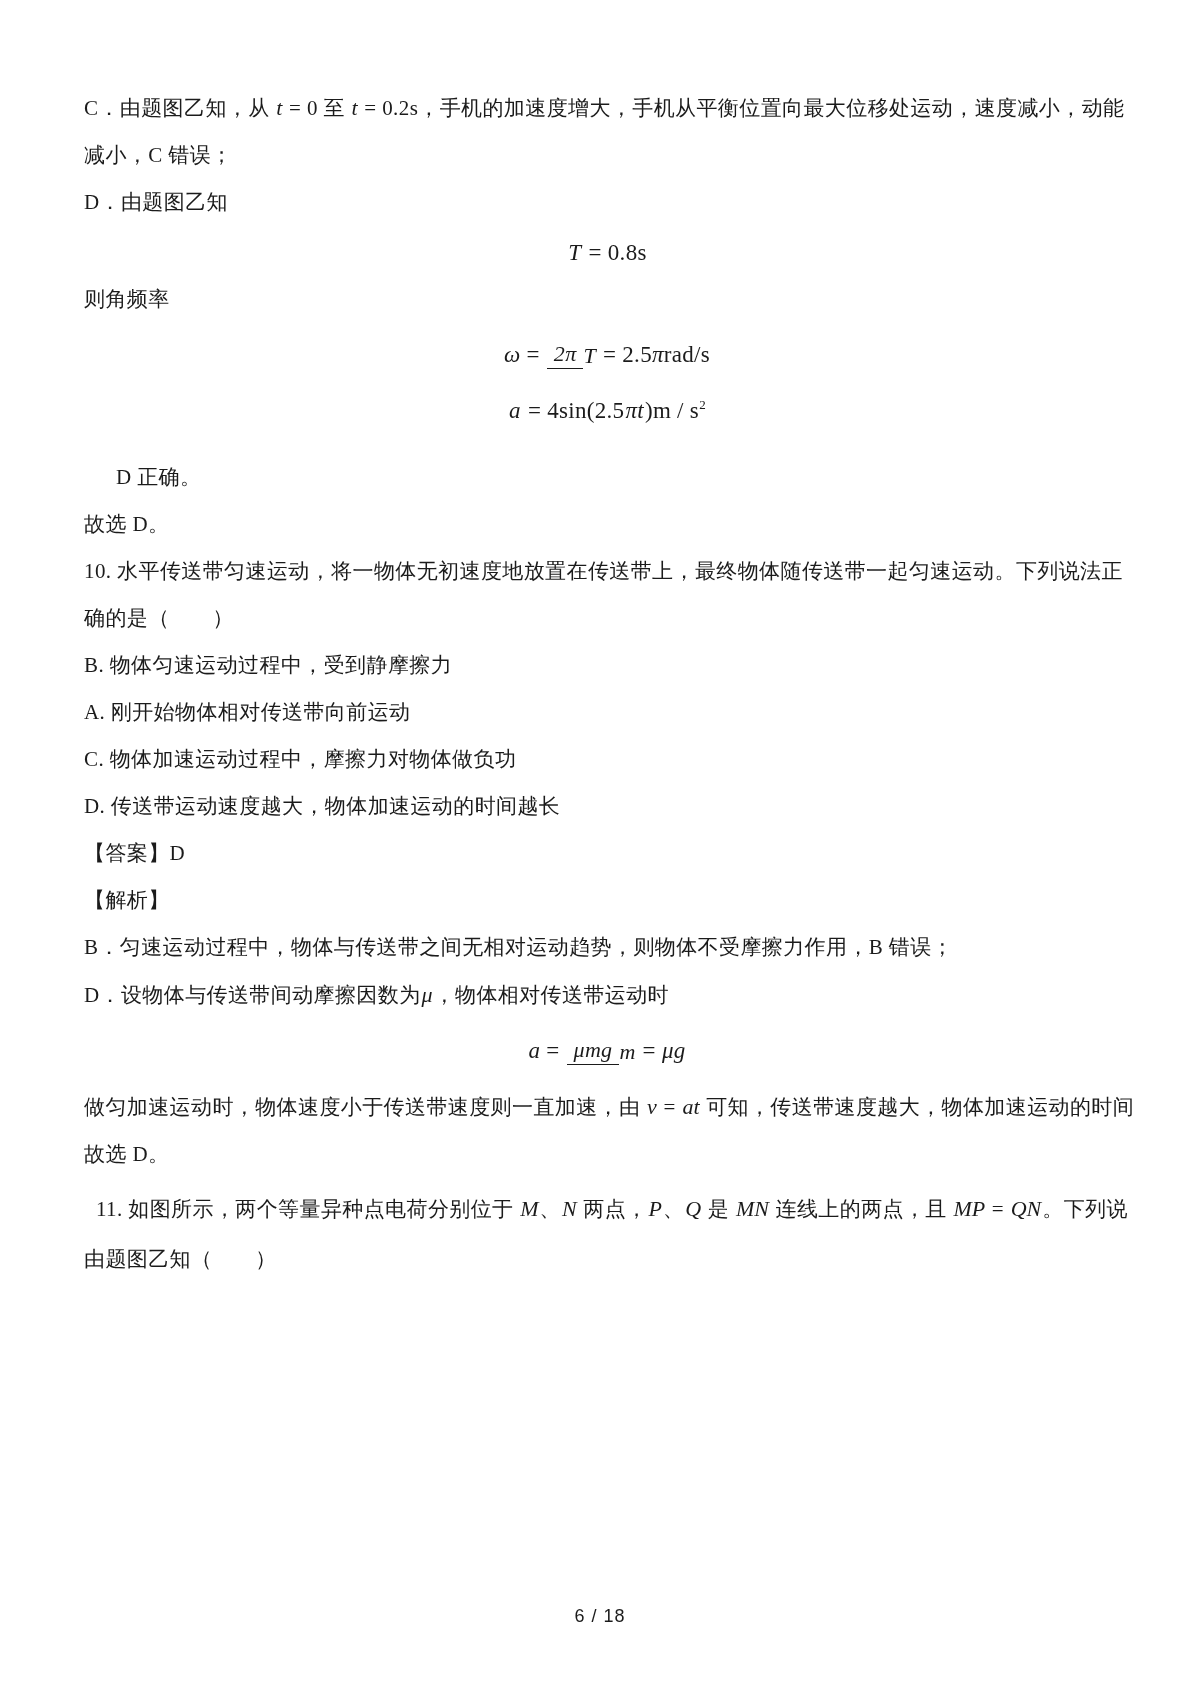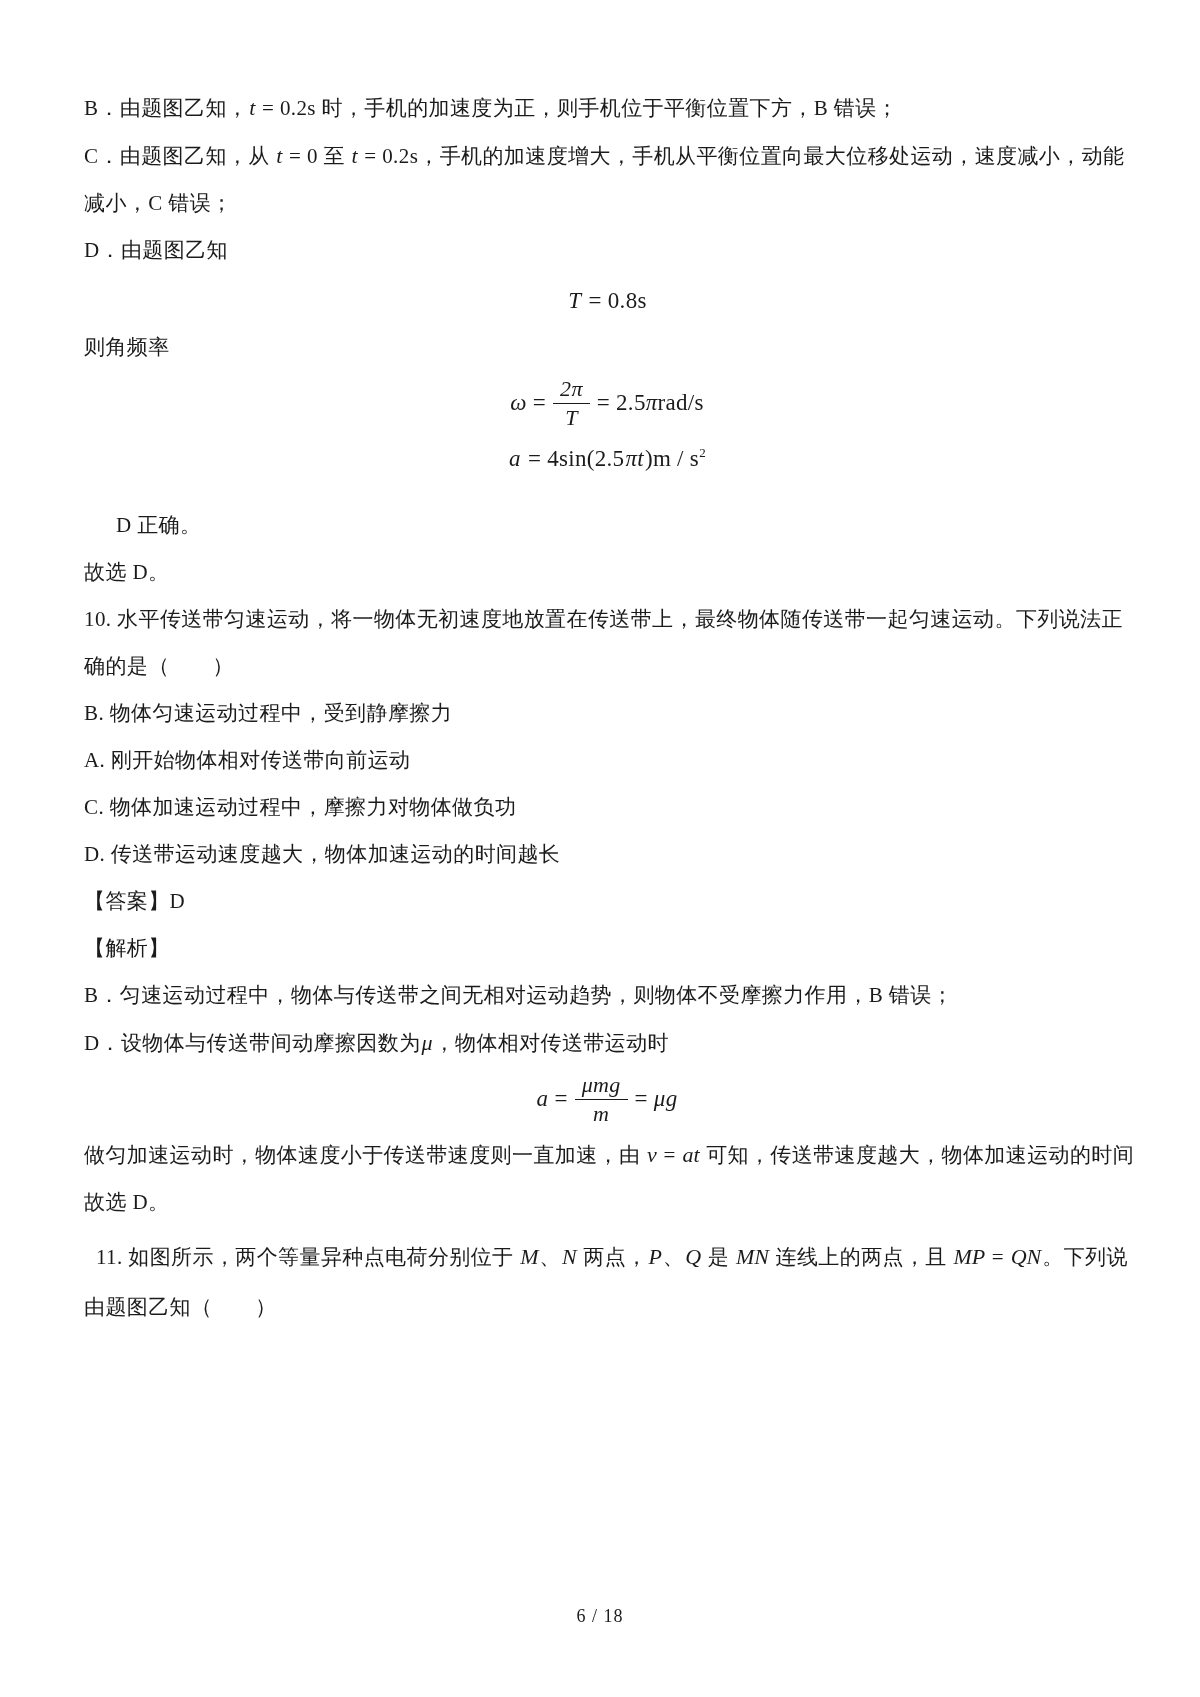--- a/index.html
+++ b/index.html
@@ -59,21 +59,21 @@
     display: flex;
     align-items: center;
     justify-content: center;
     height: 64px;
     font-size: 23px;
     letter-spacing: 0.3px;
     white-space: nowrap;
   }
   .frac {
     display: inline-flex;
-    flex-direction: column;
+    flex-direction: row;
     align-items: center;
     margin: 0 7px;
     line-height: 1.18;
     font-size: 22px;
   }
   .frac .num {
     border-bottom: 1.5px solid #1b1b1b;
     padding: 0 7px 1px 7px;
   }
   .frac .den {
@@ -82,33 +82,32 @@
   #f-period { margin-top: 3px; }
   #sol9-correct { margin-top: 20px; margin-left: 32px; }
   #q11-stem1 { margin-top: 7px; margin-left: 12px; }
   #q11-stem2 { margin-top: 3px; }
   .footer {
     position: absolute;
     top: 1606px;
     left: 0;
     width: 100%;
     text-align: center;
-    font-family: Liberation Serif, serif;
+    font-family: Liberation Sans, sans-serif;
     font-size: 18px;
     letter-spacing: 1px;
     color: #1b1b1b;
   }
 </style>
 </head>
 <body>
 
 <div class="page">
   <div class="content">
 
-    <div class="line"><span>B．由题图乙知，</span><i>t</i><span> = 0.2s 时，手机的加速度为正，则手机位于平衡位置下方，B 错误；</span></div>
     <div class="line"><span>C．由题图乙知，从 </span><i>t</i><span> = 0 至 </span><i>t</i><span> = 0.2s，手机的加速度增大，手机从平衡位置向最大位移处运动，速度减小，动能</span></div>
     <div class="line"><span>减小，C 错误；</span></div>
     <div class="line"><span>D．由题图乙知</span></div>
 
     <div class="formula" id="f-period"><i>T</i><span> = 0.8s</span></div>
 
     <div class="line"><span>则角频率</span></div>
 
     <div class="formula-tall">
       <span><i>ω</i><span> = </span></span>

